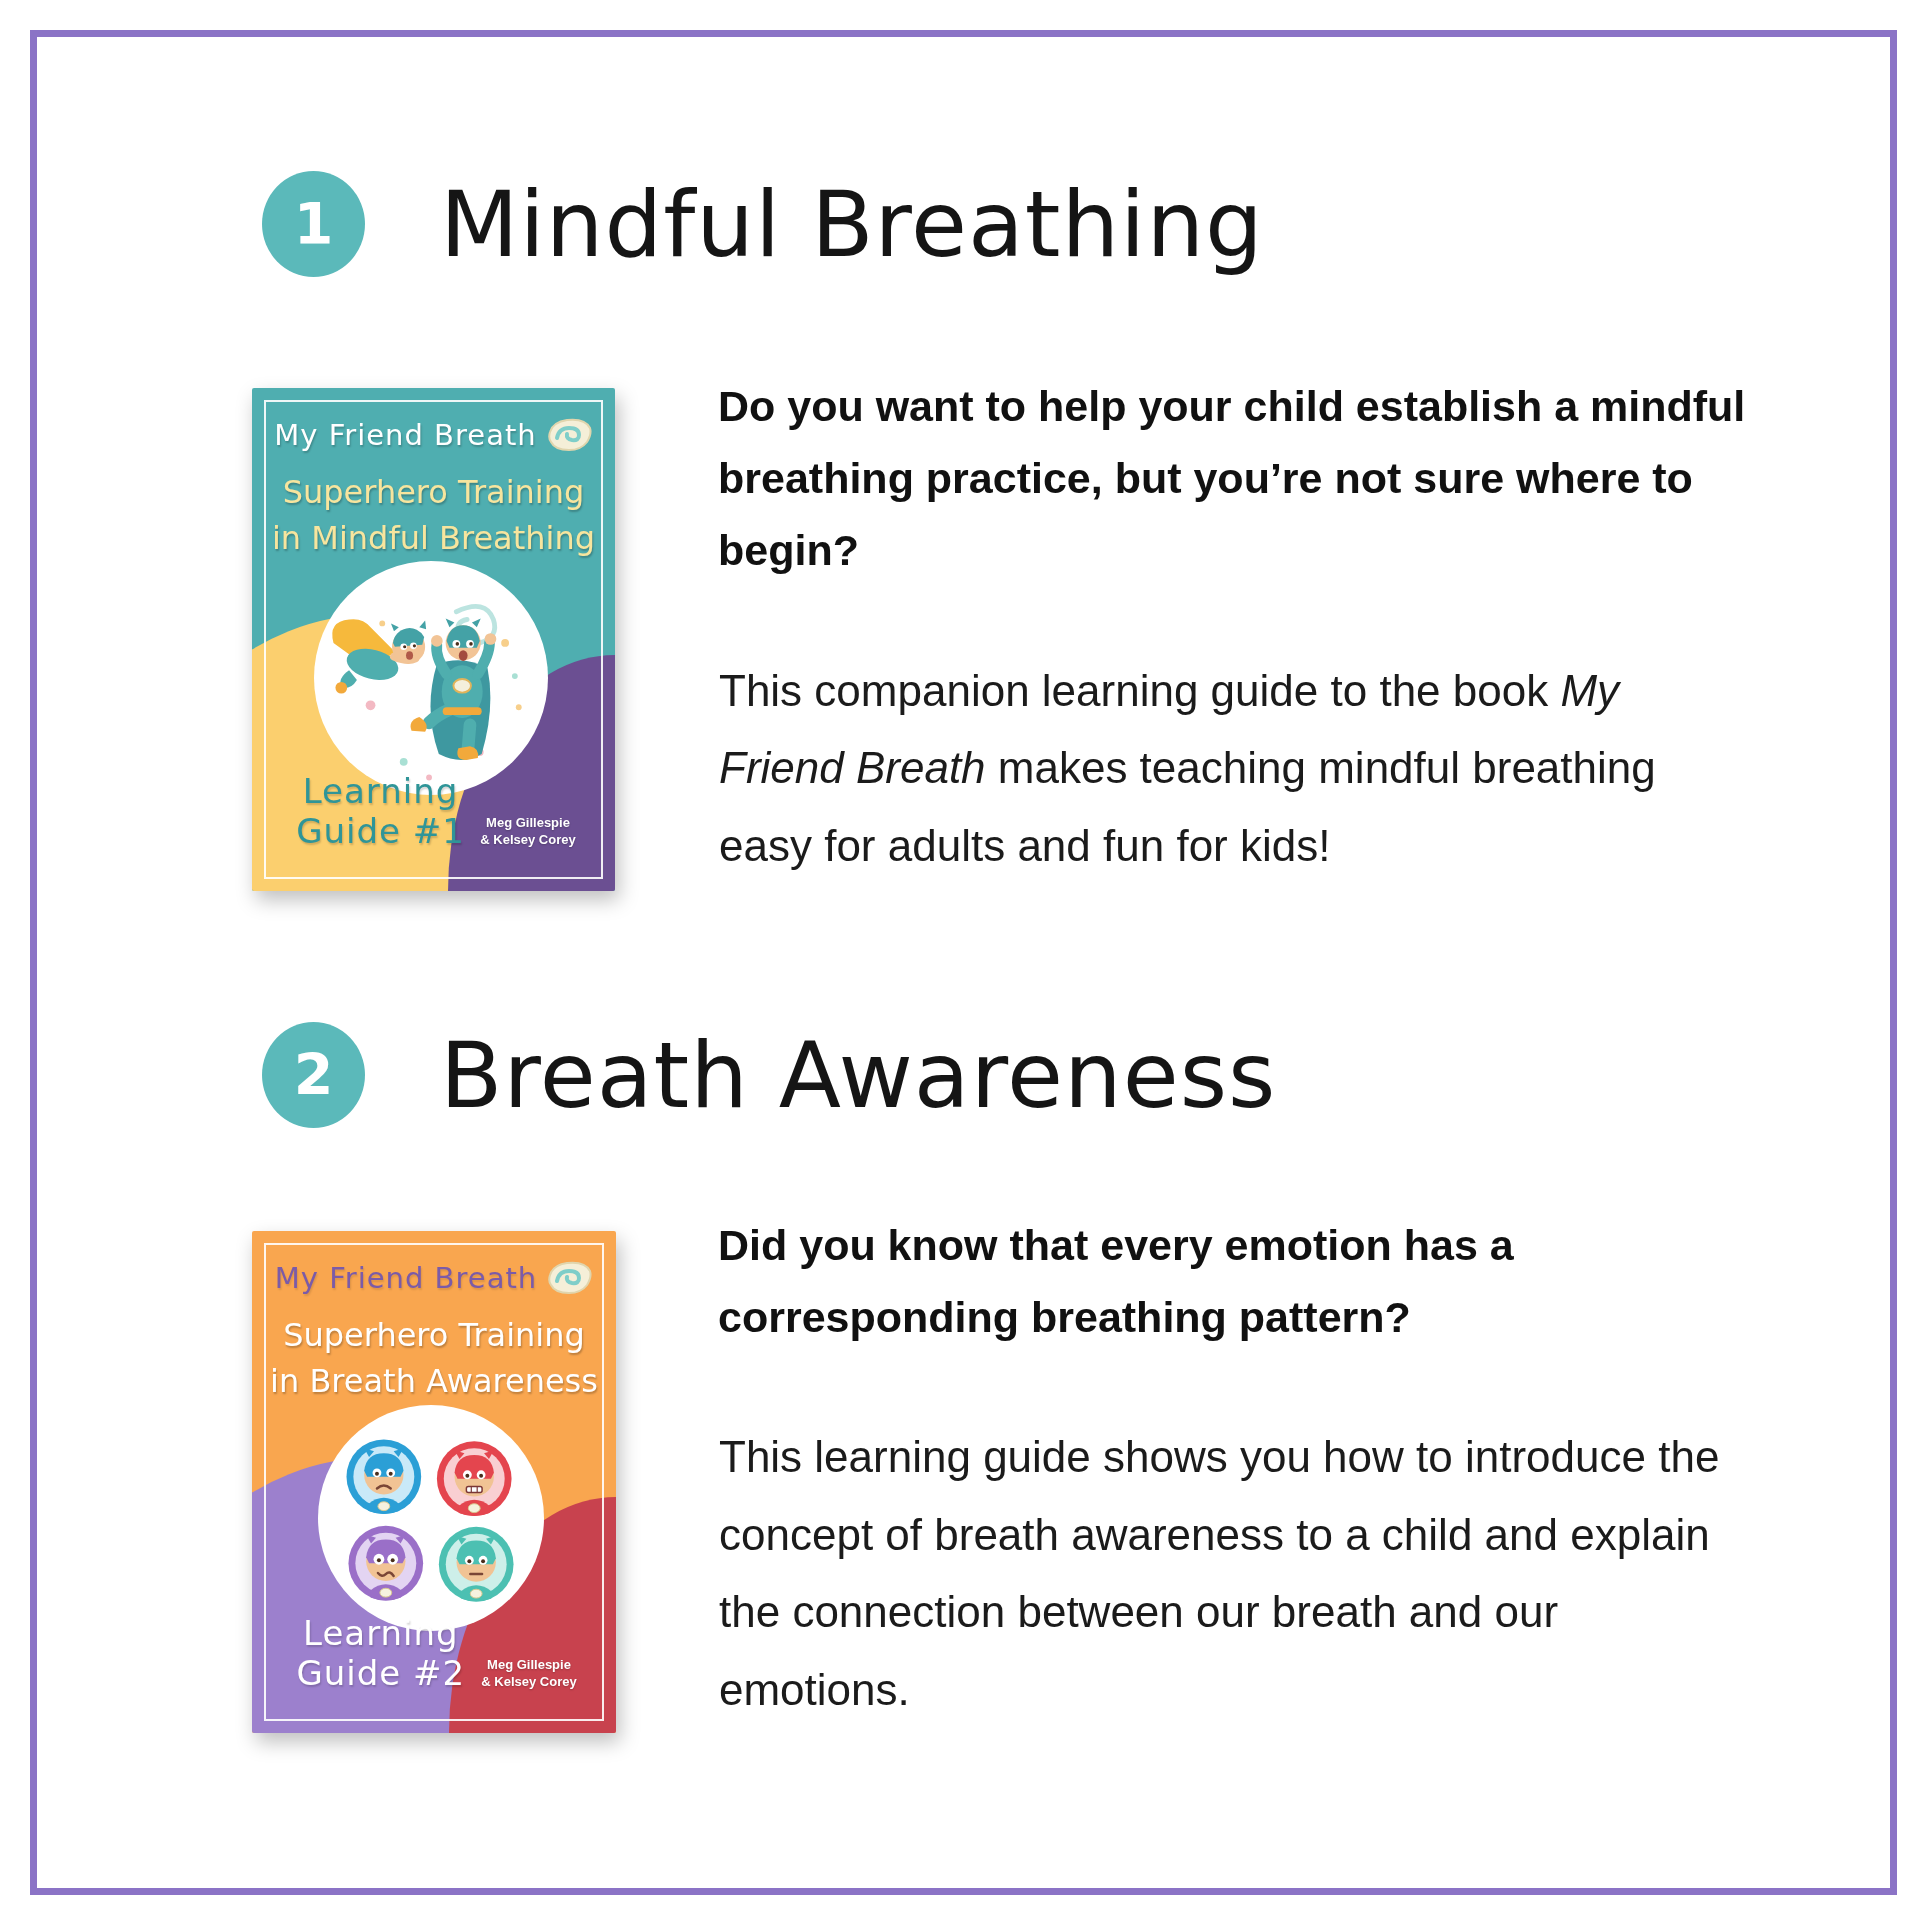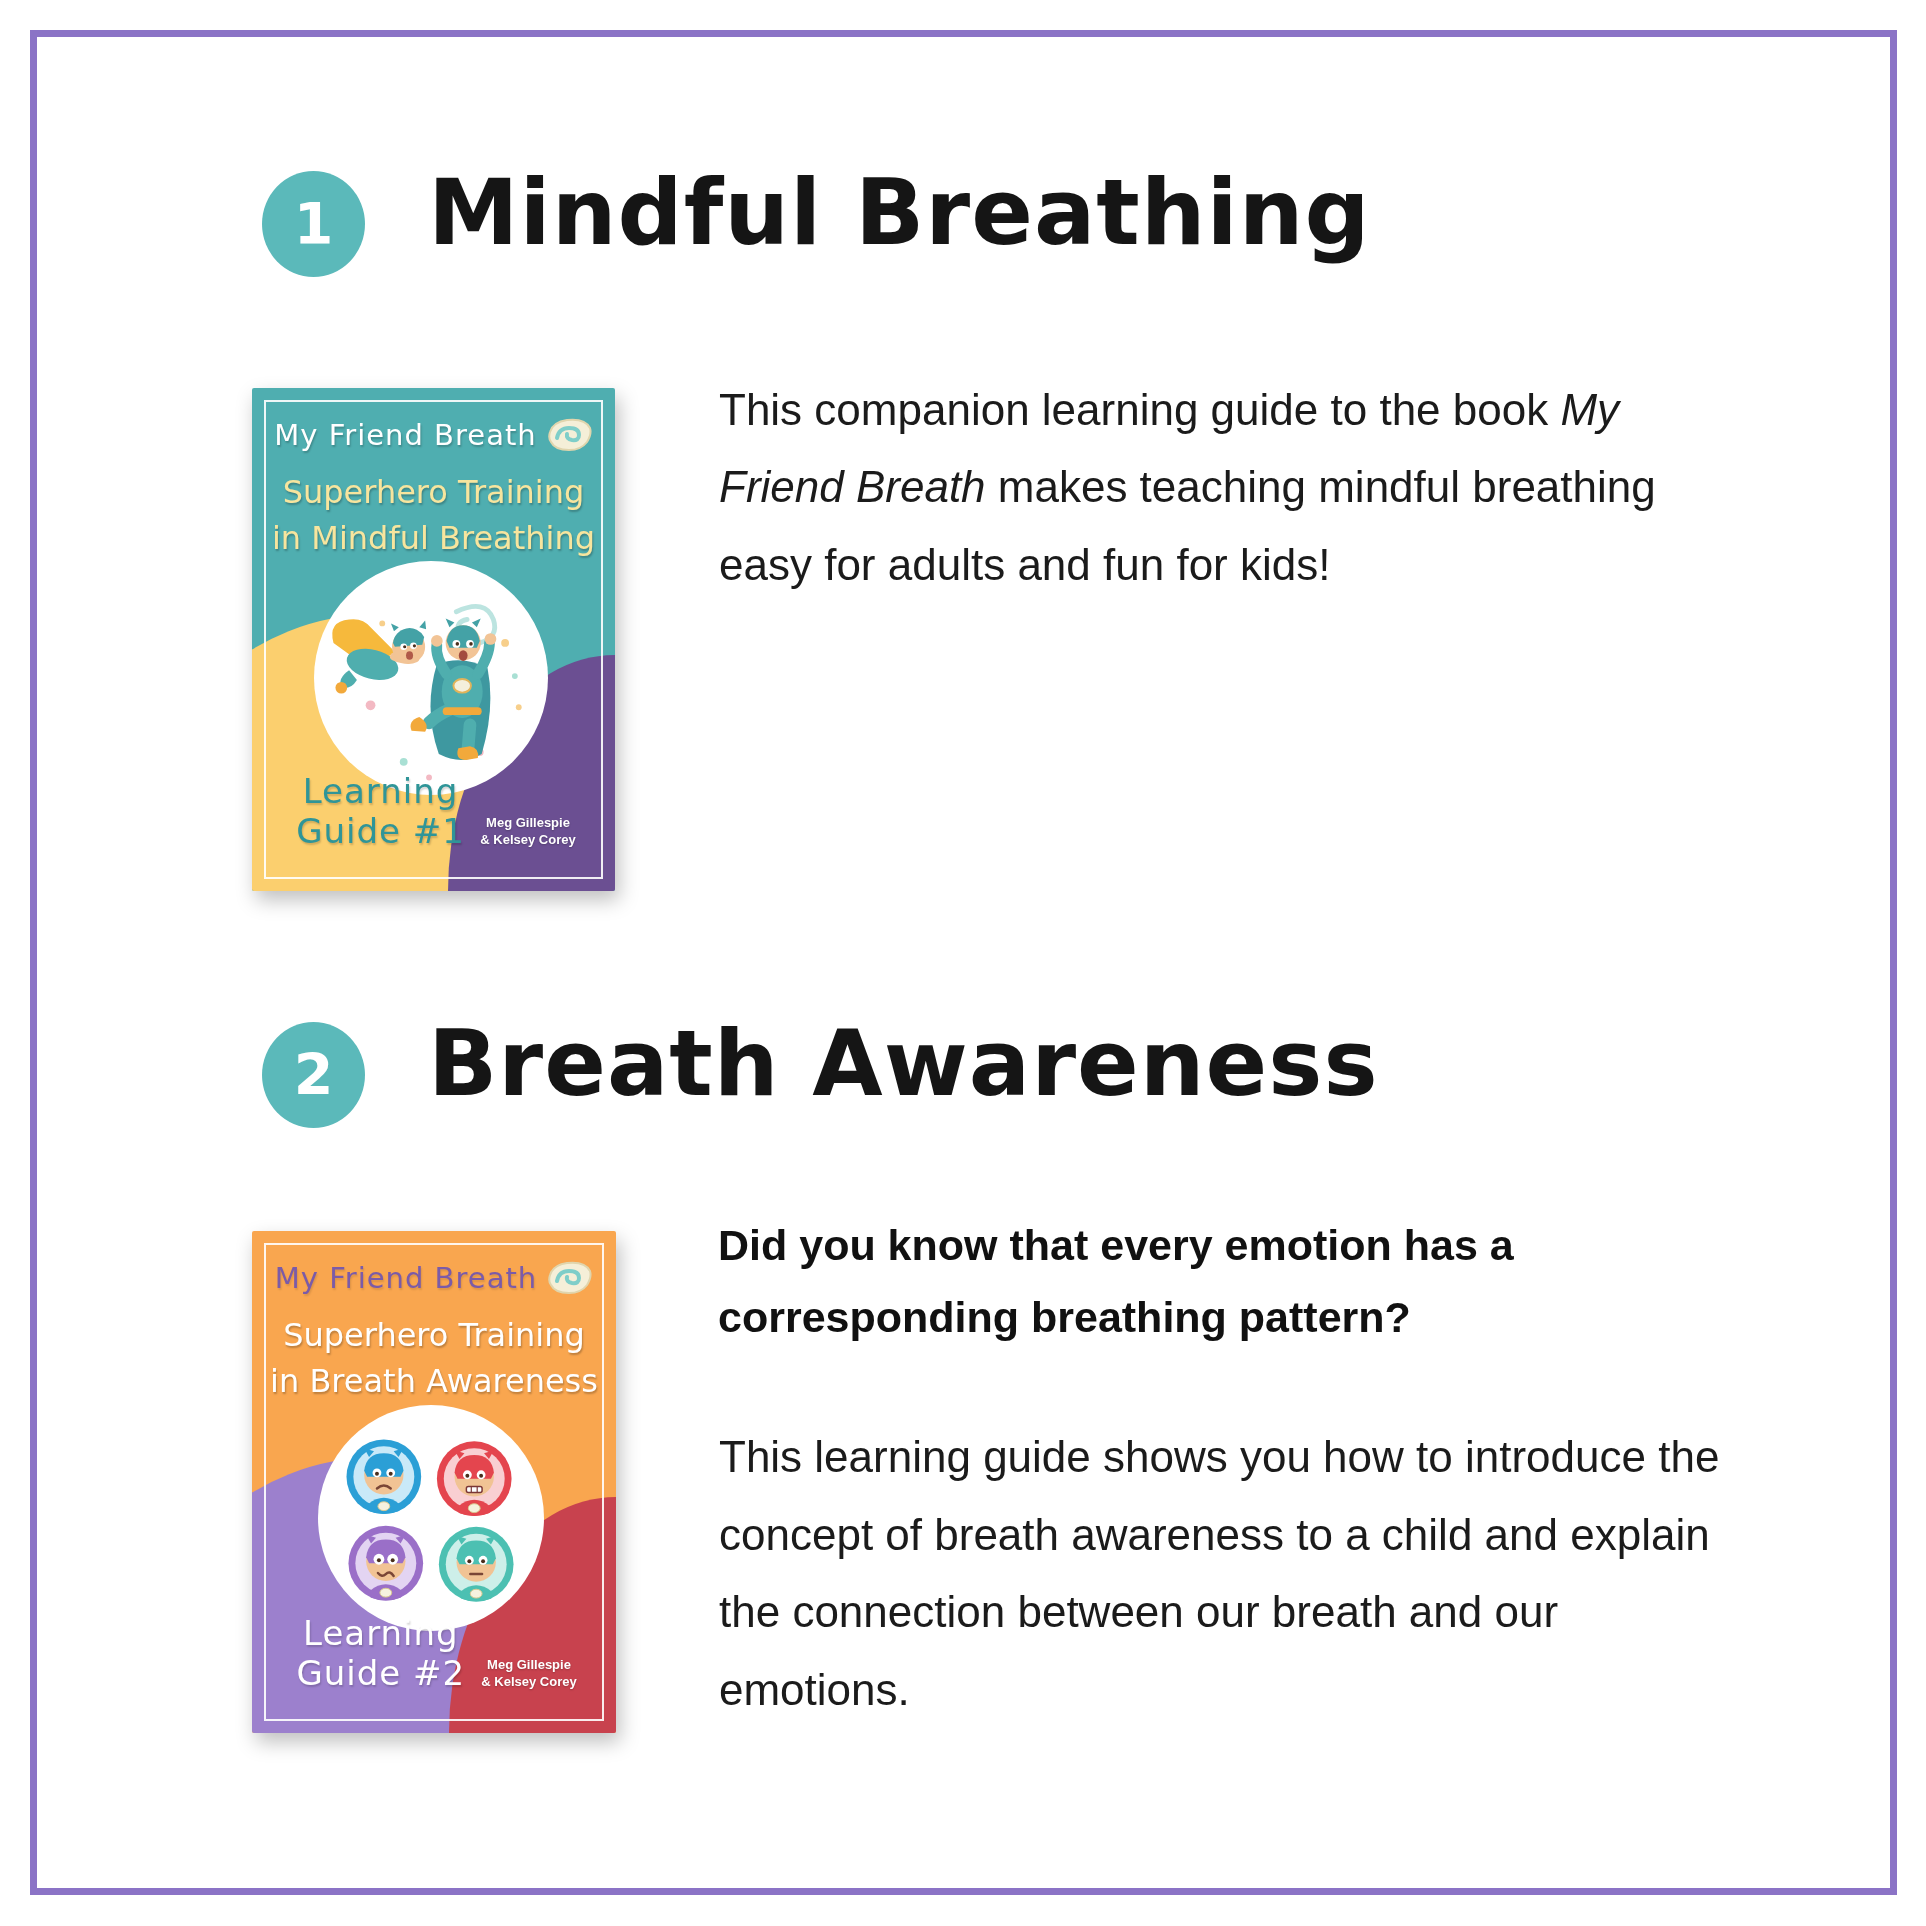--- a/index.html
+++ b/index.html
@@ -11,22 +11,22 @@
     position:absolute;left:30px;top:30px;right:30px;bottom:32px;
     border:7px solid #8B73C6;pointer-events:none;
   }
   
   .num-badge{
     position:absolute;width:103px;height:106px;border-radius:50%;
     background:#5BB9BA;color:#ffffff;display:flex;align-items:center;justify-content:center;
     font-family:"DejaVu Sans",sans-serif;font-size:57px;font-weight:bold;
   }
   .section-title{
-    position:absolute;margin:4px;color:#151515;
-    font-family:"DejaVu Sans",sans-serif;font-weight:700;
+    position:absolute;margin:16px;color:#151515;
+    font-family:"DejaVu Sans",sans-serif;font-weight:400;
     font-size:91px;letter-spacing:1px;white-space:nowrap;
   }
   
   .text-block{position:absolute;left:718px;width:1035px;color:#1a1a1a;}
   .lead{
     margin:0 0 65px 0;font-weight:bold;font-size:43px;line-height:1.68;color:#111111;
   }
   .body-par{margin:1px;font-size:44px;line-height:1.76;color:#1b1b1b;}
   .body-par em{font-style:italic;}
   
@@ -174,20 +174,21 @@
       <div>in Mindful Breathing</div>
     </div>
     <div class="guide-label" style="color: rgb(47, 149, 152);">Learning Guide #1</div>
     <div class="authors">
       <div>Meg Gillespie</div>
       <div>&amp; Kelsey Corey</div>
     </div>
   </div>
 
   <div class="text-block s1-text">
+    <p class="lead">Do you want to help your child establish a mindful breathing practice, but you’re not sure where to begin?</p>
     <p class="body-par"><span>This companion learning guide to the book </span><em>My Friend Breath</em><span> makes teaching mindful breathing easy for adults and fun for kids!</span></p>
   </div>
 
   <div class="num-badge s2-badge" style="background-color: rgb(91, 185, 186);">2</div>
   <h1 class="section-title s2-title">Breath Awareness</h1>
 
   <div class="book book2" style="background-color: rgb(249, 166, 79);">
     <div class="swoosh" style="background-color: rgb(156, 128, 205);"></div>
     <div class="corner" style="background-color: rgb(200, 66, 78);"></div>
     <div class="illus-circle">

